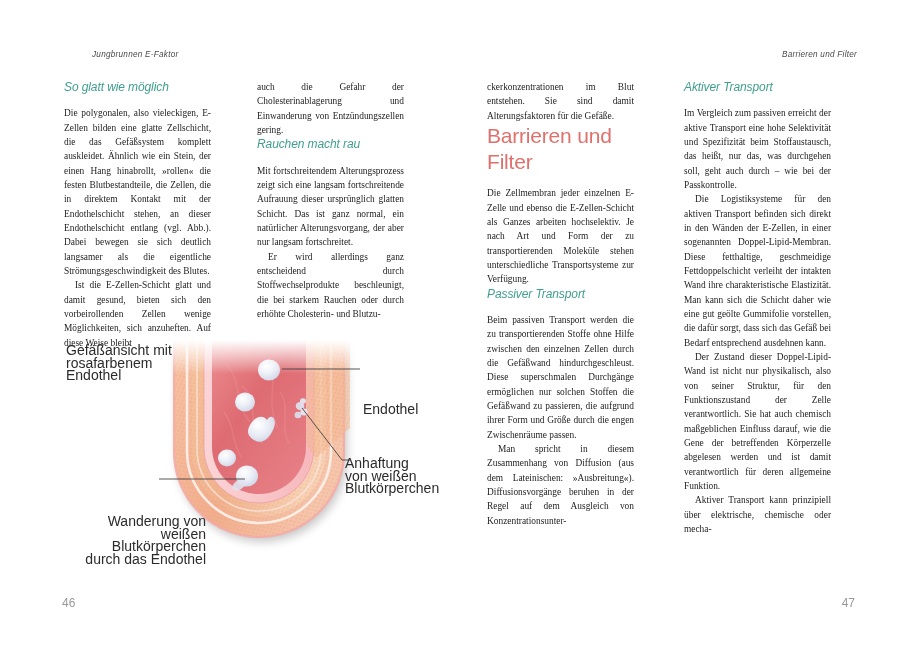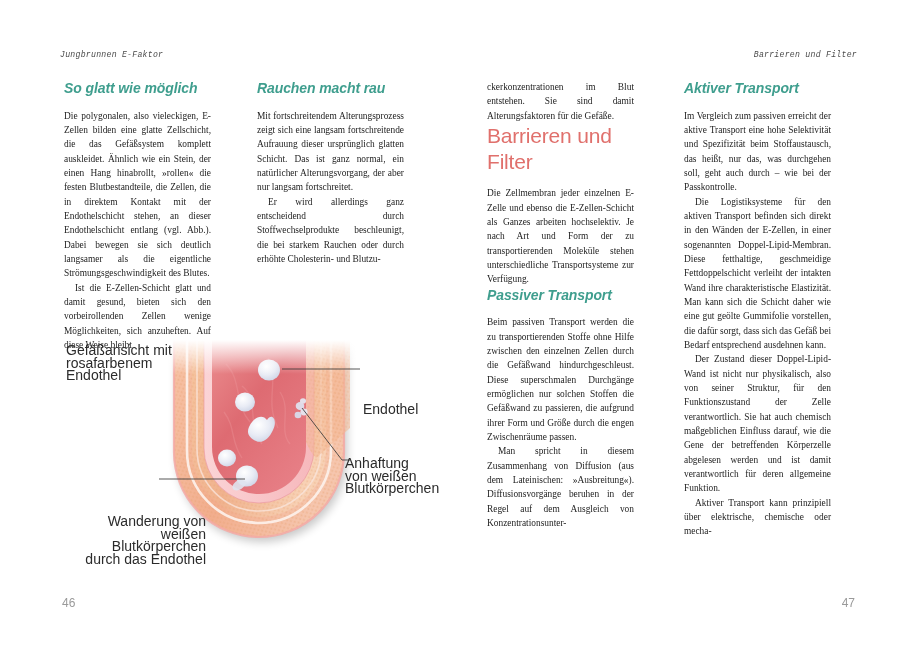--- a/index.html
+++ b/index.html
@@ -19,26 +19,27 @@
     position: absolute;
     left: 0; top: 0;
     width: 917px;
     height: 648px;
     background: #ffffff;
   }
 
   
   .runhead {
     position: absolute;
-    font-family: Liberation Mono, monospace;
+    font-family: Liberation Sans, sans-serif;
     font-style: italic;
     font-size: 8.2px;
     color: #4a4a4a;
     letter-spacing: 0.25px;
     white-space: nowrap;
+    margin-left: 32px;
   }
   .runhead-left  { left: 60px;  top: 50px; }
   .runhead-right { right: 60px; top: 50px; text-align: right; }
 
   
   .folio {
     position: absolute;
     font-family: "Liberation Sans", sans-serif;
     font-size: 12px;
     color: #9a9a9a;
@@ -54,22 +55,22 @@
   }
   .col-1 { left: 64px; }
   .col-2 { left: 257px; }
   .col-3 { left: 487px; }
   .col-4 { left: 684px; }
 
   
   h2.sec {
     font-family: "Liberation Sans", sans-serif;
     font-style: italic;
-    font-weight: bold;
-    font-size: 14px;
+    font-weight: normal;
+    font-size: 12px;
     line-height: 1.18;
     color: #3f9e8e;
     margin: 0 0 12px 0;
     letter-spacing: -0.1px;
   }
   h1.chap {
     font-family: "Liberation Sans", sans-serif;
     font-weight: normal;
     font-size: 21px;
     line-height: 1.22;
@@ -127,20 +128,21 @@
 
   <div class="folio folio-left">46</div>
   <div class="folio folio-right">47</div>
 
   <div class="col col-1">
       <h2 class="sec">So glatt wie möglich</h2>
       <p class="body noindent">Die polygonalen, also vieleckigen, E-Zellen bilden eine glatte Zellschicht, die das Gefäßsystem komplett auskleidet. Ähnlich wie ein Stein, der einen Hang hinabrollt, »rollen« die festen Blutbestandteile, die Zellen, die in direktem Kontakt mit der Endothelschicht stehen, an dieser Endothelschicht entlang (vgl. Abb.). Dabei bewegen sie sich deutlich langsamer als die eigentliche Strömungsgeschwindigkeit des Blutes.</p>
       <p class="body">Ist die E-Zellen-Schicht glatt und damit gesund, bieten sich den vorbeirollenden Zellen wenige Möglichkeiten, sich anzuheften. Auf diese Weise bleibt</p>
     </div>
   <div class="col col-2">
+      <p class="body noindent">auch die Gefahr der Cholesterinablagerung und Einwanderung von Entzündungszellen gering.</p>
       <h2 class="sec sec-gap">Rauchen macht rau</h2>
       <p class="body noindent">Mit fortschreitendem Alterungsprozess zeigt sich eine langsam fortschreitende Aufrauung dieser ursprünglich glatten Schicht. Das ist ganz normal, ein natürlicher Alterungsvorgang, der aber nur langsam fortschreitet.</p>
       <p class="body">Er wird allerdings ganz entscheidend durch Stoffwechselprodukte beschleunigt, die bei starkem Rauchen oder durch erhöhte Cholesterin- und Blutzu-</p>
     </div>
   <div class="col col-3">
       <p class="body noindent">ckerkonzentrationen im Blut entstehen. Sie sind damit Alterungsfaktoren für die Gefäße.</p>
       <h1 class="chap chap-gap">Barrieren und Filter</h1>
       <p class="body noindent">Die Zellmembran jeder einzelnen E-Zelle und ebenso die E-Zellen-Schicht als Ganzes arbeiten hochselektiv. Je nach Art und Form der zu transportierenden Moleküle stehen unterschiedliche Transportsysteme zur Verfügung.</p>
       <h2 class="sec sec-gap">Passiver Transport</h2>
       <p class="body noindent">Beim passiven Transport werden die zu transportierenden Stoffe ohne Hilfe zwischen den einzelnen Zellen durch die Gefäßwand hindurchgeschleust. Diese superschmalen Durchgänge ermöglichen nur solchen Stoffen die Gefäßwand zu passieren, die aufgrund ihrer Form und Größe durch die engen Zwischenräume passen.</p>

